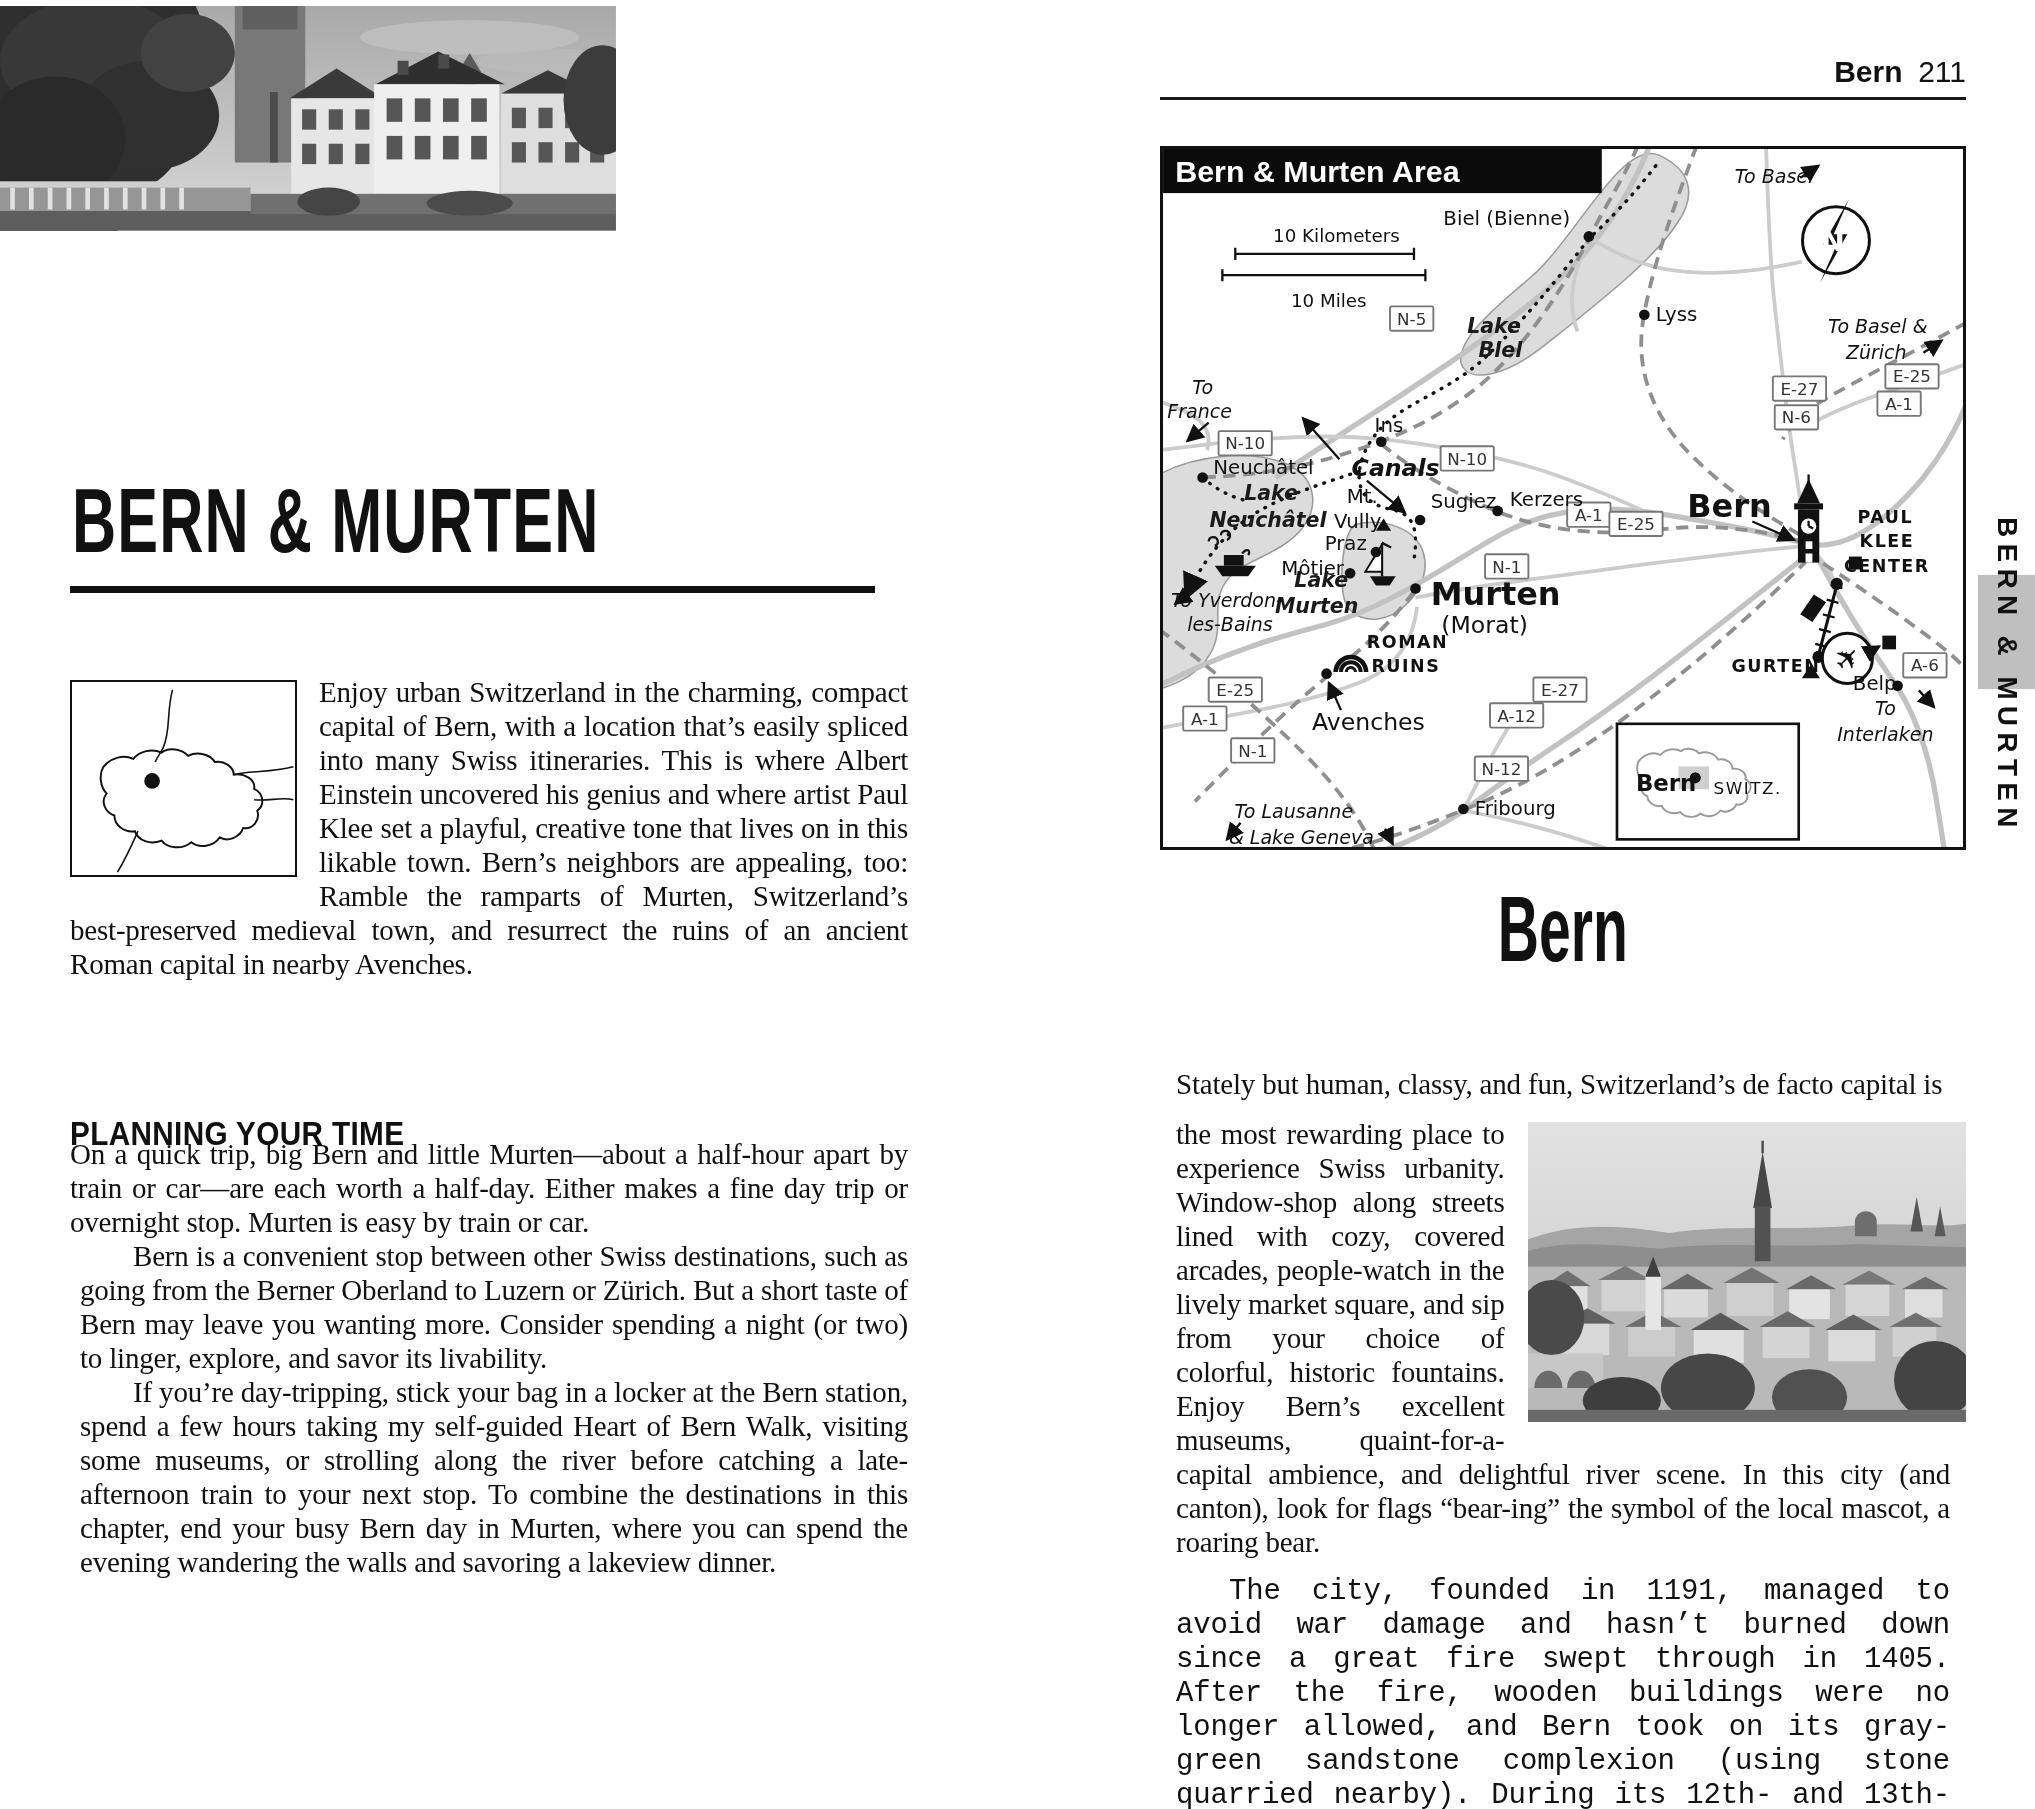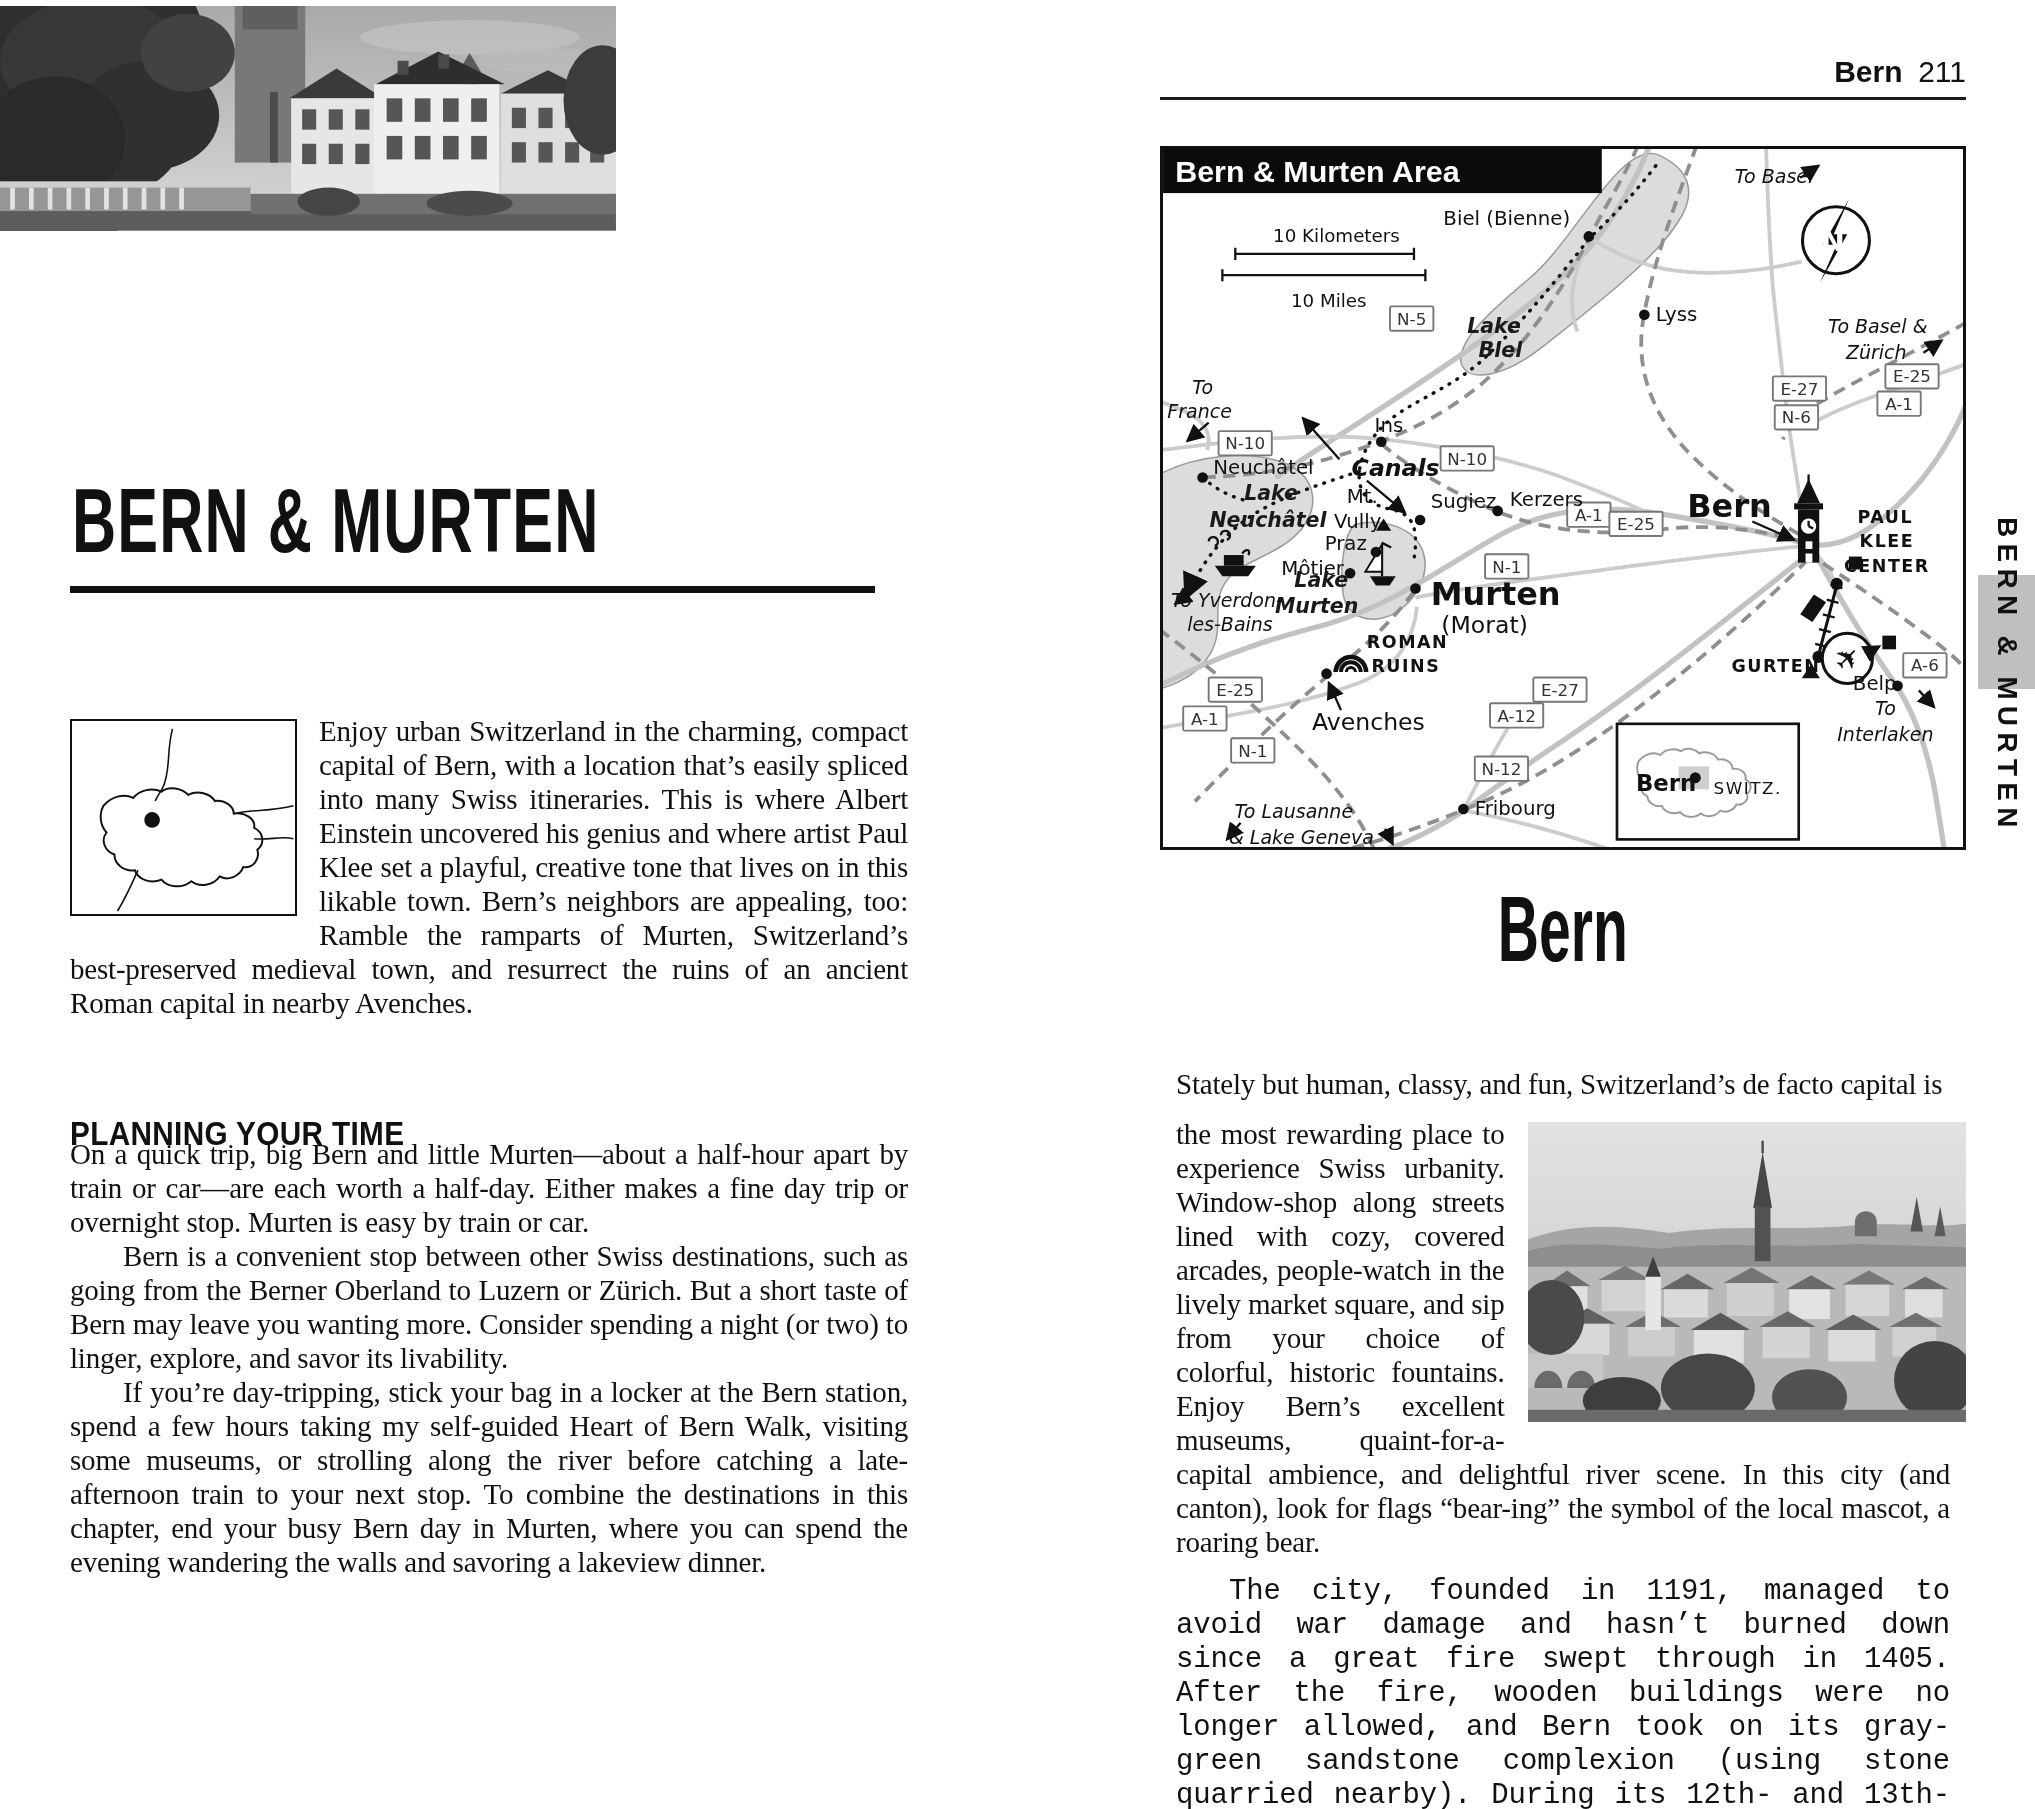--- a/index.html
+++ b/index.html
@@ -7,28 +7,28 @@
           font-family:"Liberation Serif",serif;color:#111;}
   .abs{position:absolute;}
 
   
   .photo-top{left:0;top:6.3px;width:616px;height:225px;}
   .chapter-title{left:72px;top:476px;font-family:"Liberation Sans",sans-serif;
       font-weight:bold;font-size:90px;line-height:1.0;letter-spacing:1.6px;white-space:nowrap;
       transform:scaleX(.68);transform-origin:left top;}
   .title-rule{left:70px;top:586px;width:805px;height:7px;background:#111;}
   .lp-col{left:70px;width:838px;font-size:29px;line-height:34px;text-align:justify;letter-spacing:-0.2px;}
-  .intro{top:714px;}
+  .intro{top:675px;}
   .thumb-box{float:left;width:227px;height:197px;border:2.3px solid #111;box-sizing:border-box;
       margin:4.7px 22px 19px 0;background:#fff;}
   .planning-h{left:70px;top:1115px;font-family:"Liberation Sans",sans-serif;font-weight:bold;
       font-size:33px;letter-spacing:0.4px;transform:scaleX(.9);transform-origin:left top;white-space:nowrap;}
   .planning-body{top:1137px;}
   .planning-body p{margin:0;}
-  .planning-body p + p{text-indent:53px;}
+  .planning-body p + p{text-indent:53px;margin-left:10px;}
 
   
   .rp-header{left:1160px;top:55px;width:806px;display:flex;justify-content:flex-end;
       align-items:baseline;gap:15.7px;font-family:"Liberation Sans",sans-serif;font-size:30px;}
   .rp-header .chap{font-weight:bold;}
   .rp-header .pg{font-weight:normal;}
   .rp-rule{left:1160px;top:97px;width:806px;height:3.1px;background:#1a1a1a;}
   .map-box{left:1160px;top:146px;width:806px;height:704px;border:3.1px solid #111;box-sizing:border-box;background:#fff;}
   .map-box svg{display:block;width:100%;height:100%;}
   .bern-h{left:1160px;top:883px;width:806px;text-align:center;}

